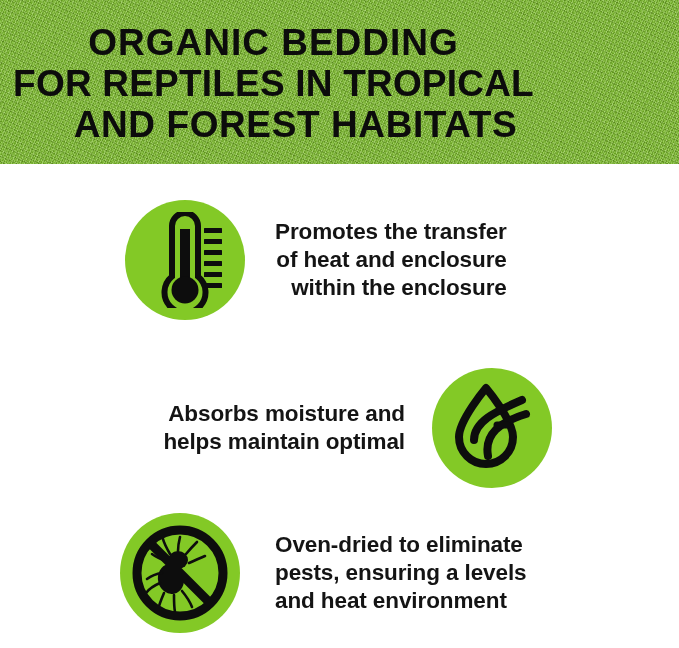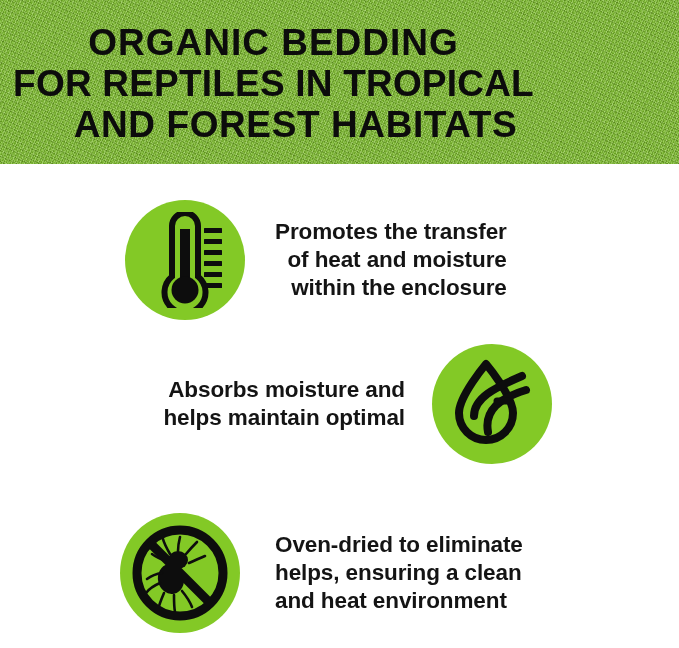--- a/index.html
+++ b/index.html
@@ -68,21 +68,21 @@
 
   
   .feature {
     position: absolute;
     display: flex;
     align-items: center;
     width: 679px;
     left: 0;
   }
   .feature.row-1 { top: 200px; }
-  .feature.row-2 { top: 344px; }
+  .feature.row-2 { top: 368px; }
   .feature.row-3 { top: 513px; }
 
   .icon-badge {
     width: 120px;
     height: 120px;
     border-radius: 50%;
     background: #83c926;
     flex: 0 0 120px;
     display: flex;
     align-items: center;
@@ -148,21 +148,21 @@
           <rect x="62" y="27" width="18" height="5" rx="0.5"></rect>
           <rect x="62" y="38" width="18" height="5" rx="0.5"></rect>
           <rect x="62" y="49" width="18" height="5" rx="0.5"></rect>
           <rect x="62" y="60" width="18" height="5" rx="0.5"></rect>
           <rect x="62" y="71" width="18" height="5" rx="0.5"></rect>
         </g>
       </svg>
     </div>
     <div class="feature-text">
       <span class="ln">Promotes the transfer</span>
-      <span class="ln">of heat and moisture</span>
+      <span class="ln">of heat and enclosure</span>
       <span class="ln">within the enclosure</span>
     </div>
   </div>
 
   <div class="feature row-2">
     <div class="feature-text">
       <span class="ln">Absorbs moisture and</span>
       <span class="ln">helps maintain optimal</span>
     </div>
     <div class="icon-badge">
@@ -203,18 +203,18 @@
           <path d="M54 70 C59 76 62 81 64 86"></path>
         </g>
 
         <circle cx="52" cy="52" r="43" fill="none" stroke="#0d0d0d" stroke-width="9"></circle>
 
         <line x1="21" y1="21" x2="83" y2="83" stroke="#0d0d0d" stroke-width="9" stroke-linecap="butt"></line>
       </svg>
     </div>
     <div class="feature-text">
       <span class="ln">Oven-dried to eliminate</span>
-      <span class="ln">helps, ensuring a clean</span>
+      <span class="ln">pests, ensuring a levels</span>
       <span class="ln">and heat environment</span>
     </div>
   </div>
 
 </div>
 
 </body></html>

